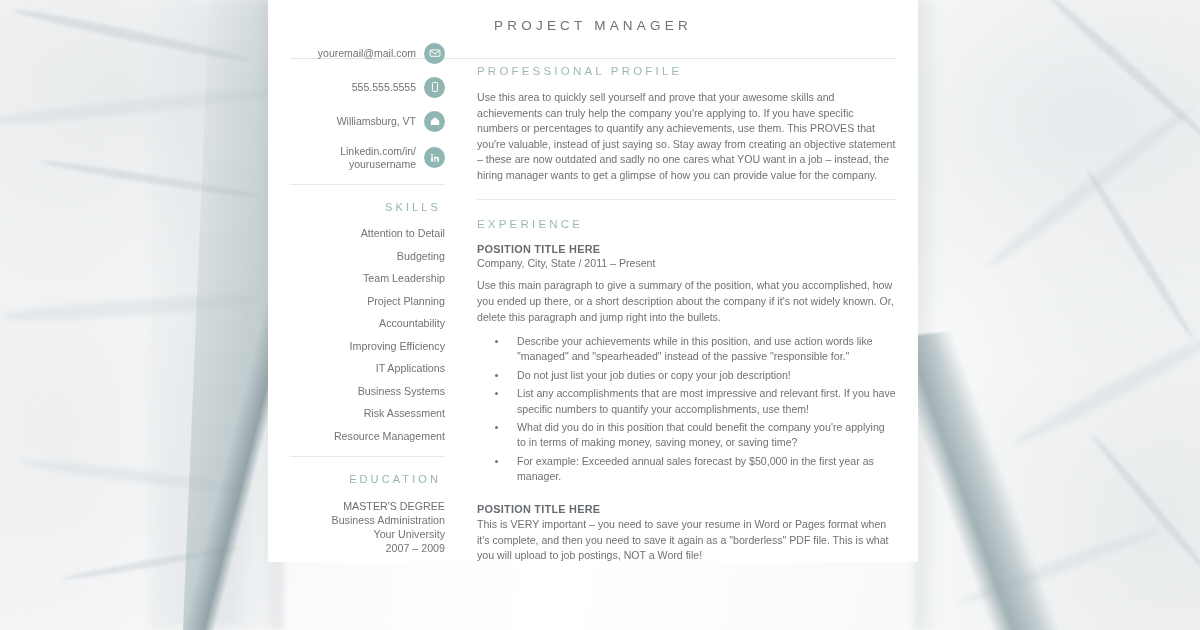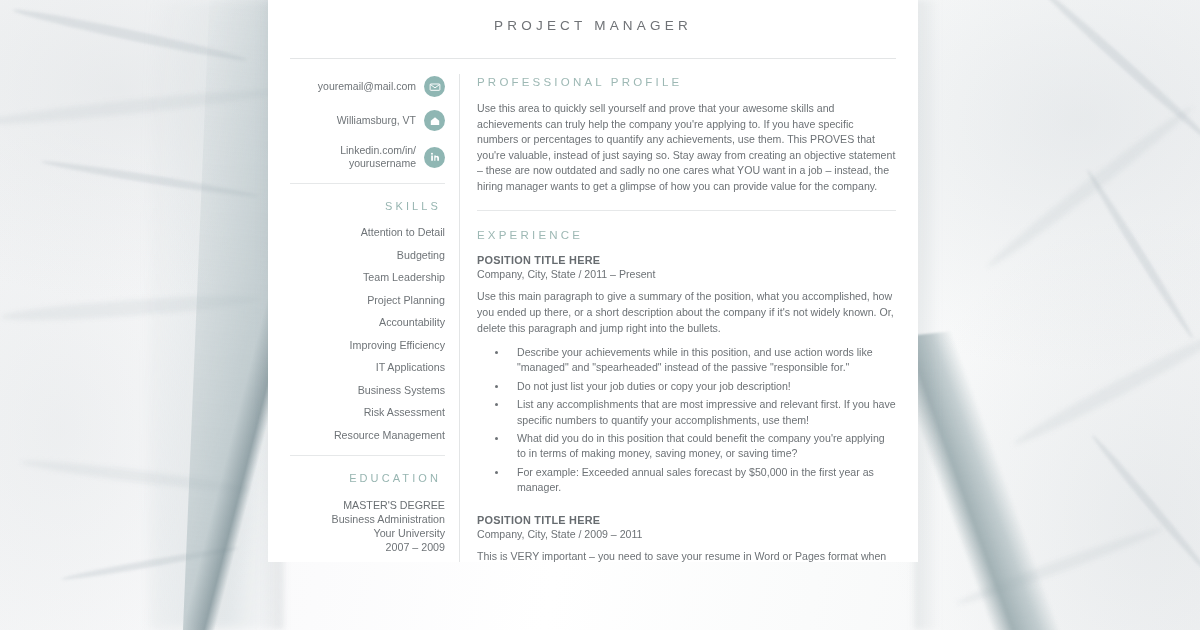--- a/index.html
+++ b/index.html
@@ -93,20 +93,21 @@
     position: absolute;
     top: 58px; left: 22px; right: 22px;
     height: 1px;
     background: #e3e5e6;
   }
 
   .columns {
     position: absolute;
     top: 58px; left: 0; right: 0; bottom: 0;
     display: flex;
+    align-items: center;
   }
   .col-left {
     width: 191px;
     padding: 0 14px 0 22px;
     box-sizing: border-box;
     text-align: right;
     position: relative;
   }
   .col-sep {
     width: 1px;
@@ -272,20 +273,29 @@
           <div class="contact-row">
             <span class="contact-text">youremail@mail.com</span>
             <span class="icon-circle">
               <svg width="12" height="12" viewBox="0 0 16 16">
                   <rect x="1.5" y="4" width="13" height="8.4" rx="1" fill="none" stroke="#fff" stroke-width="1.3"></rect>
                   <path d="M1.8 4.6 L8 9.2 L14.2 4.6" fill="none" stroke="#fff" stroke-width="1.3"></path>
                 </svg>
             </span>
           </div>
 
+          <div class="contact-row">
+            <span class="contact-text">555.555.5555</span>
+            <span class="icon-circle">
+              <svg width="12" height="12" viewBox="0 0 16 16">
+                  <rect x="4.6" y="2" width="6.8" height="12" rx="1.2" fill="none" stroke="#fff" stroke-width="1.3"></rect>
+                  <circle cx="8" cy="12" r=".7" fill="#fff"></circle>
+                </svg>
+            </span>
+          </div>
 
           <div class="contact-row">
             <span class="contact-text">Williamsburg, VT</span>
             <span class="icon-circle">
               <svg width="12" height="12" viewBox="0 0 16 16">
                   <path d="M2.4 7.6 L8 3 L13.6 7.6 L13.6 13.2 L2.4 13.2 Z" fill="#fff"></path>
                 </svg>
             </span>
           </div>
 
@@ -359,21 +369,20 @@
               <li>Describe your achievements while in this position, and use action words like "managed" and "spearheaded" instead of the passive "responsible for."</li>
               <li>Do not just list your job duties or copy your job description!</li>
               <li>List any accomplishments that are most impressive and relevant first.  If you have specific numbers to quantify your accomplishments, use them!</li>
               <li>What did you do in this position that could benefit the company you're applying to in terms of making money, saving money, or saving time?</li>
               <li>For example: Exceeded annual sales forecast by $50,000 in the first year as manager.</li>
             </ul>
           </div>
 
           <div class="job">
             <div class="job-title">POSITION TITLE HERE</div>
-            <div class="job-meta">Company, City, State / 2009 – 2011</div>
             <p class="body-text job-summary">This is VERY important – you need to save your resume in Word or Pages format when it's complete, and then you need to save it again as a "borderless" PDF file.  This is what you will upload to job postings, NOT a Word file!</p>
 
           </div>
 
         </div>
 
       </div>
 
     </div>
   </div>

